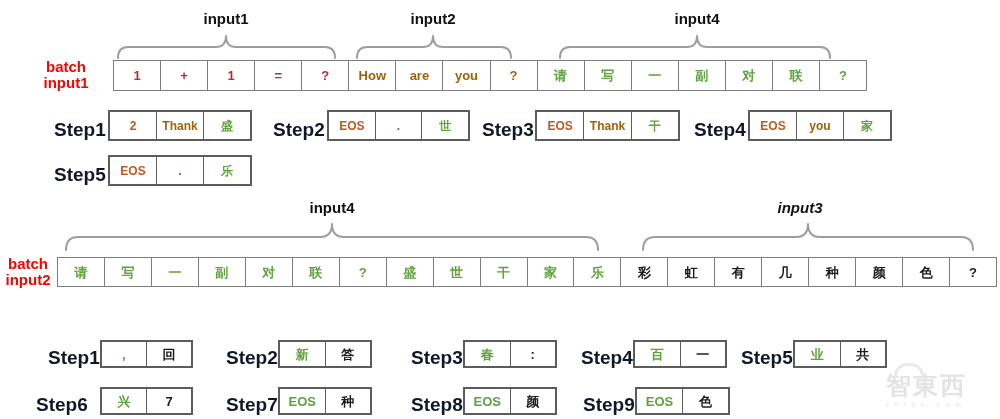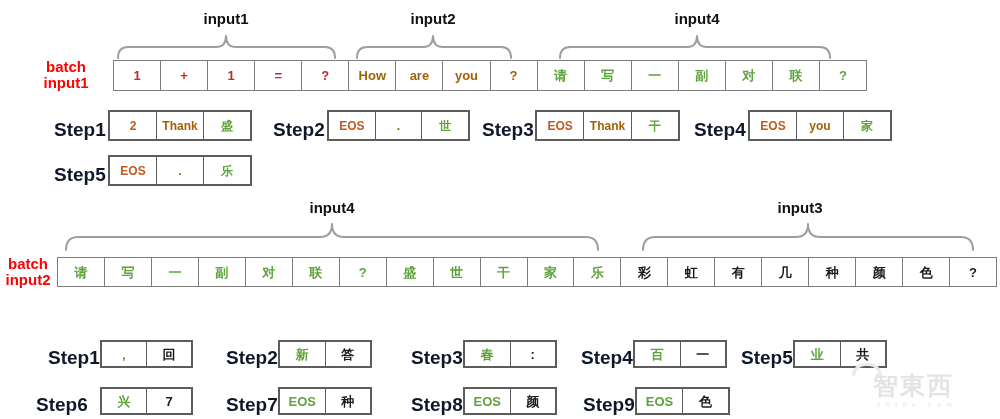--- a/index.html
+++ b/index.html
@@ -41,21 +41,21 @@
   .batch-label{
     color:#ff0000;font-size:15px;line-height:16px;text-align:center;white-space:nowrap;
   }
   
   .brace-label{
     font-size:15px;color:#111;transform:translateX(-50%);white-space:nowrap;
   }
   svg.brace{overflow:visible;}
   svg.brace path{fill:none;stroke:#9e9e9e;stroke-width:2;stroke-linecap:round;stroke-linejoin:round;}
   
-  .watermark{left:844px;top:363px;width:110px;text-align:right;color:#e4e4e4;}
+  .watermark{left:886px;top:363px;width:110px;text-align:left;color:#e4e4e4;}
   .wm-arc{position:absolute;left:8px;top:0;width:30px;height:13px;border:3px solid #eaeaea;border-bottom:none;border-radius:16px 16px 0 0;box-sizing:border-box;}
   .wm-text{font-size:25px;line-height:1;letter-spacing:2px;margin-top:10px;}
   .wm-caption{font-size:6.5px;letter-spacing:1.8px;margin-top:3px;color:#ececec;white-space:nowrap;}
 </style>
 </head>
 <body>
 
 <div class="canvas">
 
   <div class="abs brace-label" style="left:226px;top:10px;">input1</div>
@@ -131,21 +131,21 @@
 
   <div class="abs step-box" style="left:108px;top:155px;width:144px;height:31px;">
 
   <div class="tok c-orange">EOS</div>
       <div class="tok c-purple">.</div>
       <div class="tok c-green">乐</div>
     </div>
   <div class="abs step-label" style="left:54px;top:164px;right:auto;transform:none;">Step5</div>
 
   <div class="abs brace-label" style="left:332px;top:199px;">input4</div>
-  <div class="abs brace-label" style="left:800px;top:199px;">input3</div>
+  <div class="abs brace-label" style="left:800px;top:199px;font-style:italic;">input3</div>
 
   <svg class="abs brace" style="left:66px;top:224px;" width="532" height="26">
     <path d="M0,26 Q0,13 12,13 L254,13 Q266,13 266,0 Q266,13 278,13 L520,13 Q532,13 532,26"></path>
   </svg>
   <svg class="abs brace" style="left:643px;top:224px;" width="330" height="26">
     <path d="M0,26 Q0,13 12,13 L153,13 Q165,13 165,0 Q165,13 177,13 L318,13 Q330,13 330,26"></path>
   </svg>
 
   <div class="abs batch-label" style="left:2px;top:256px;width:52px;">
     <div>batch</div>

